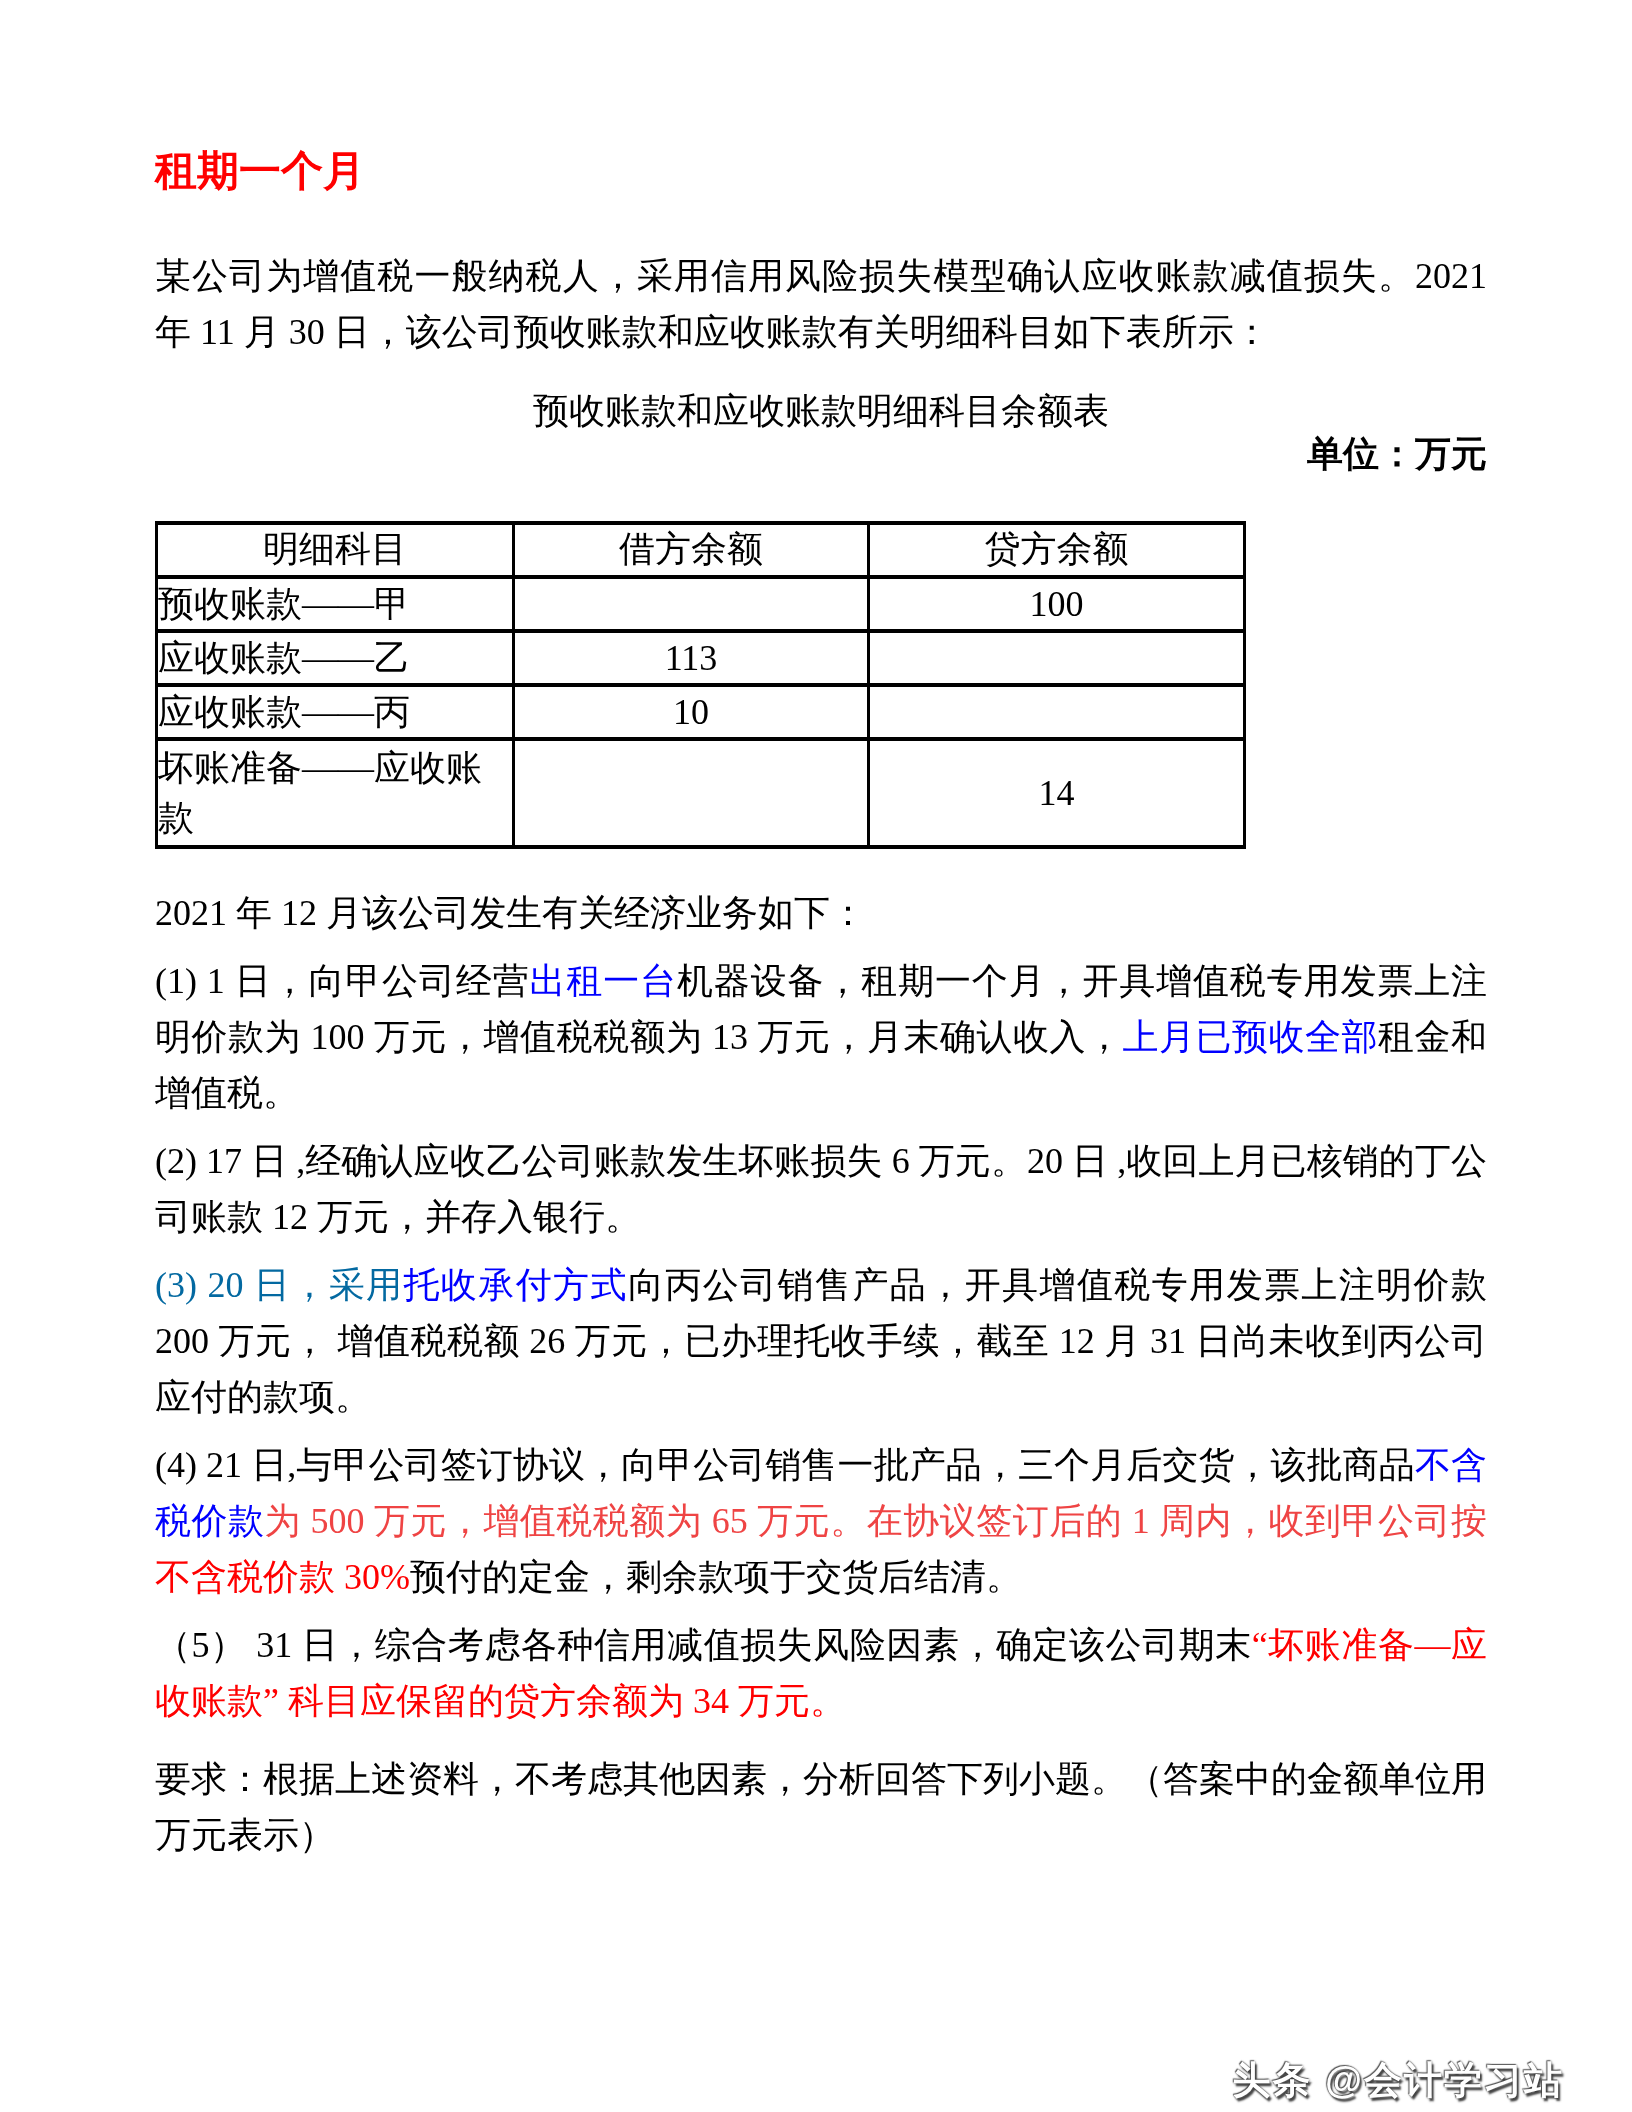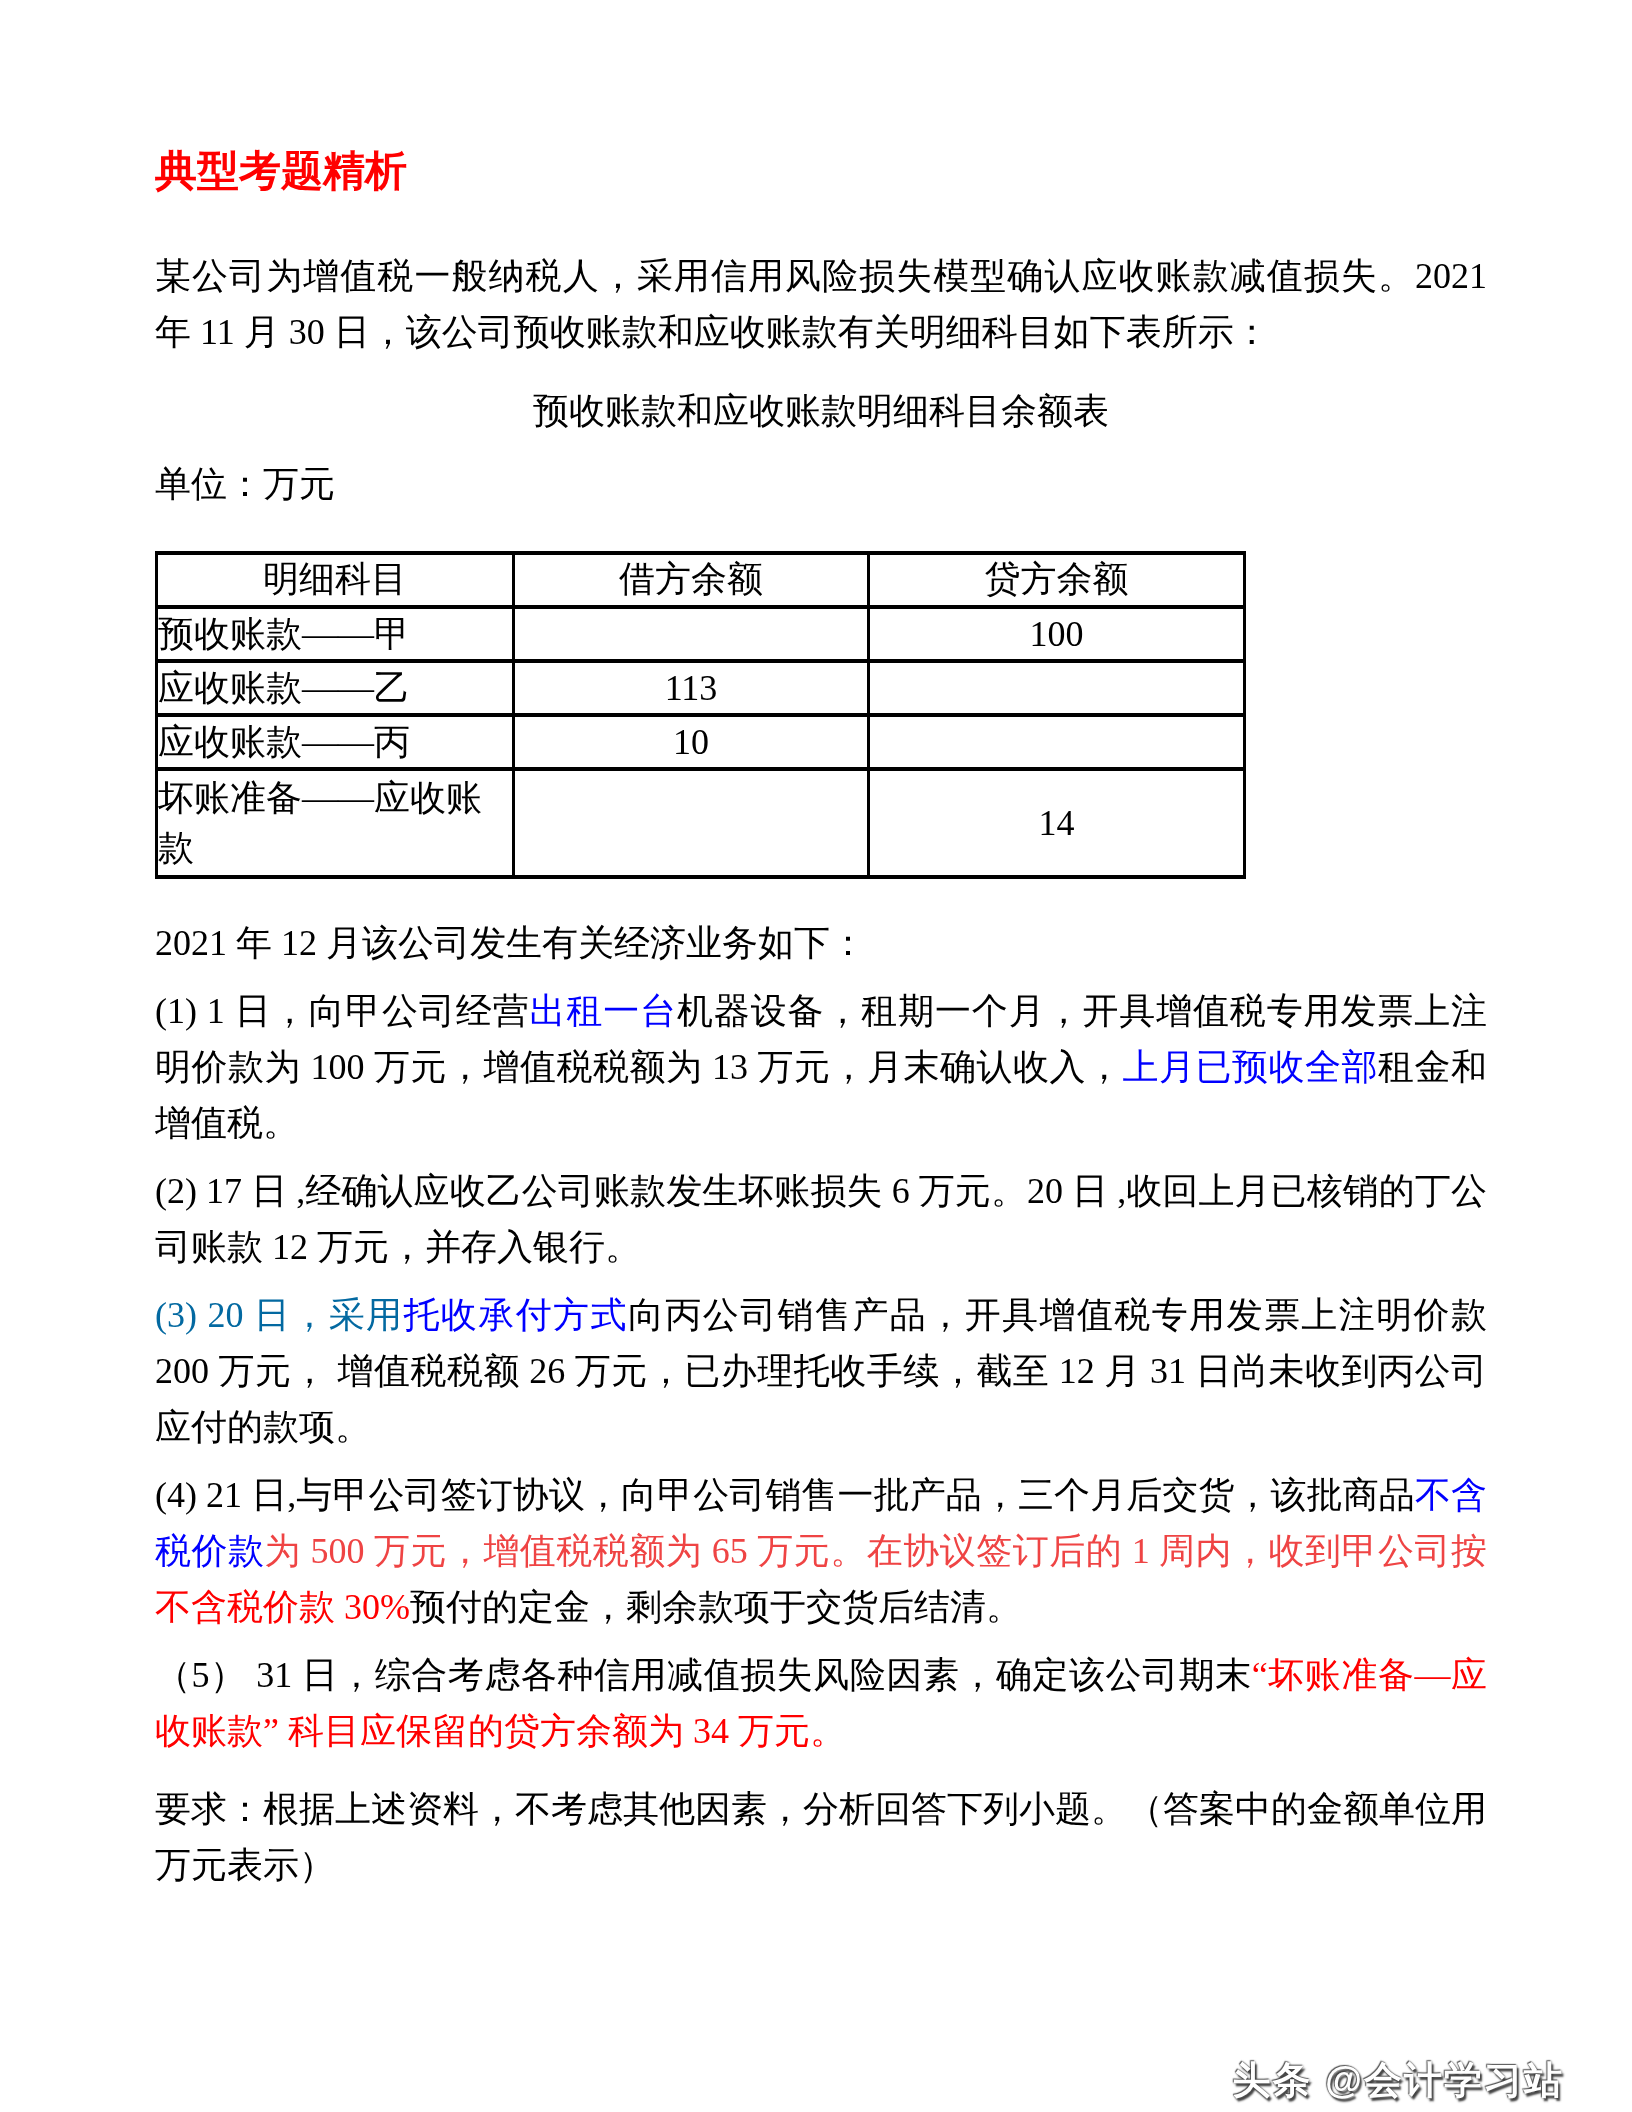--- a/index.html
+++ b/index.html
@@ -34,23 +34,23 @@
     line-height: 56px;
     text-align: justify;
   }
   .intro { margin-top: 54px; }
   .center-line {
     text-align: center;
     margin-top: 30px;
     line-height: 1.2;
   }
   .unit-line {
-    text-align: left;
-    margin-top: 30px;
+    text-align: right;
     line-height: 1.2;
+    font-weight: bold;
   }
   table.balance {
     margin-top: 44px;
     width: 1088px;
     border-collapse: collapse;
     table-layout: fixed;
   }
   table.balance th, table.balance td {
     border: 3px solid #000;
     border-top-width: 4px;
@@ -77,21 +77,21 @@
     color: #ffffff;
     text-shadow: 0 0 2px #333, 2px 3px 2px #444, -1px -1px 1px #666;
     letter-spacing: 2px;
   }
 </style>
 </head>
 <body>
 
 <div class="content">
 
-  <h1 class="doc-title" style="color: rgb(255, 0, 0);">典型考题精析</h1>
+  <h1 class="doc-title" style="color: rgb(255, 0, 0);">租期一个月</h1>
 
   <p class="para intro">某公司为增值税一般纳税人，采用信用风险损失模型确认应收账款减值损失。2021 年 11 月 30 日，该公司预收账款和应收账款有关明细科目如下表所示：</p>
 
   <div class="center-line">预收账款和应收账款明细科目余额表</div>
 
   <div class="unit-line">单位：万元</div>
 
   <table class="balance">
     <colgroup>
       <col style="width:357px">

